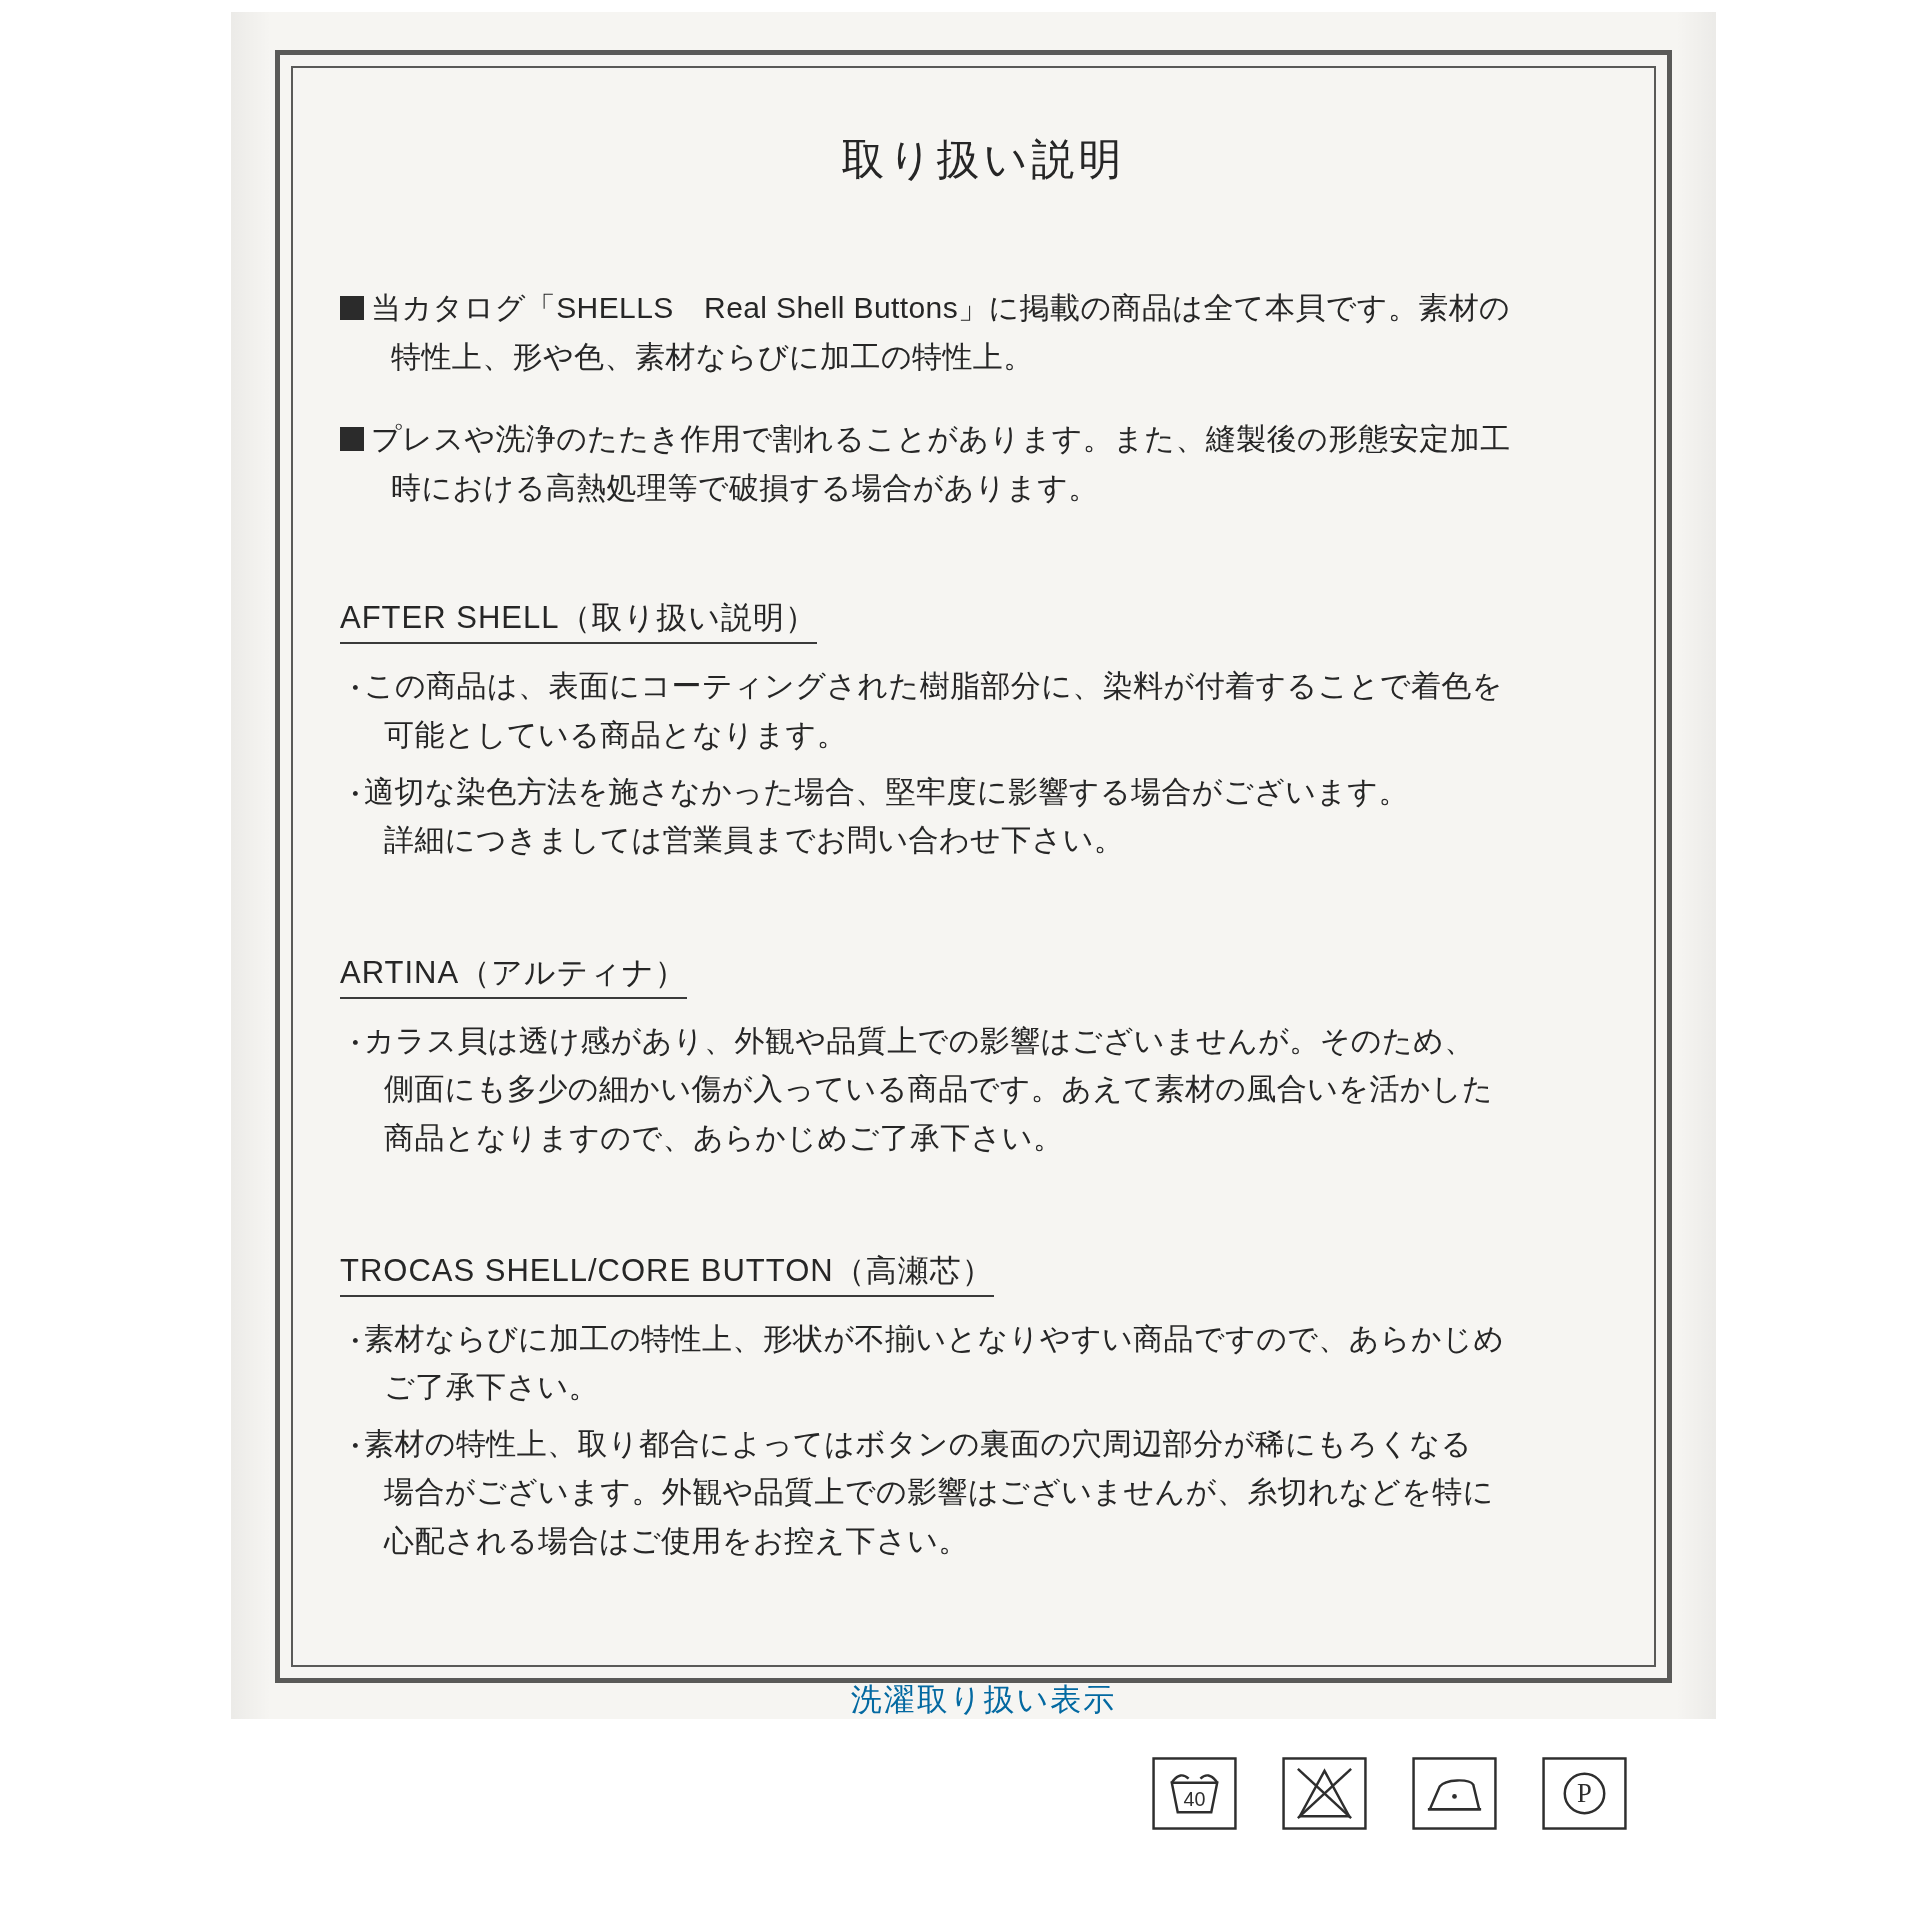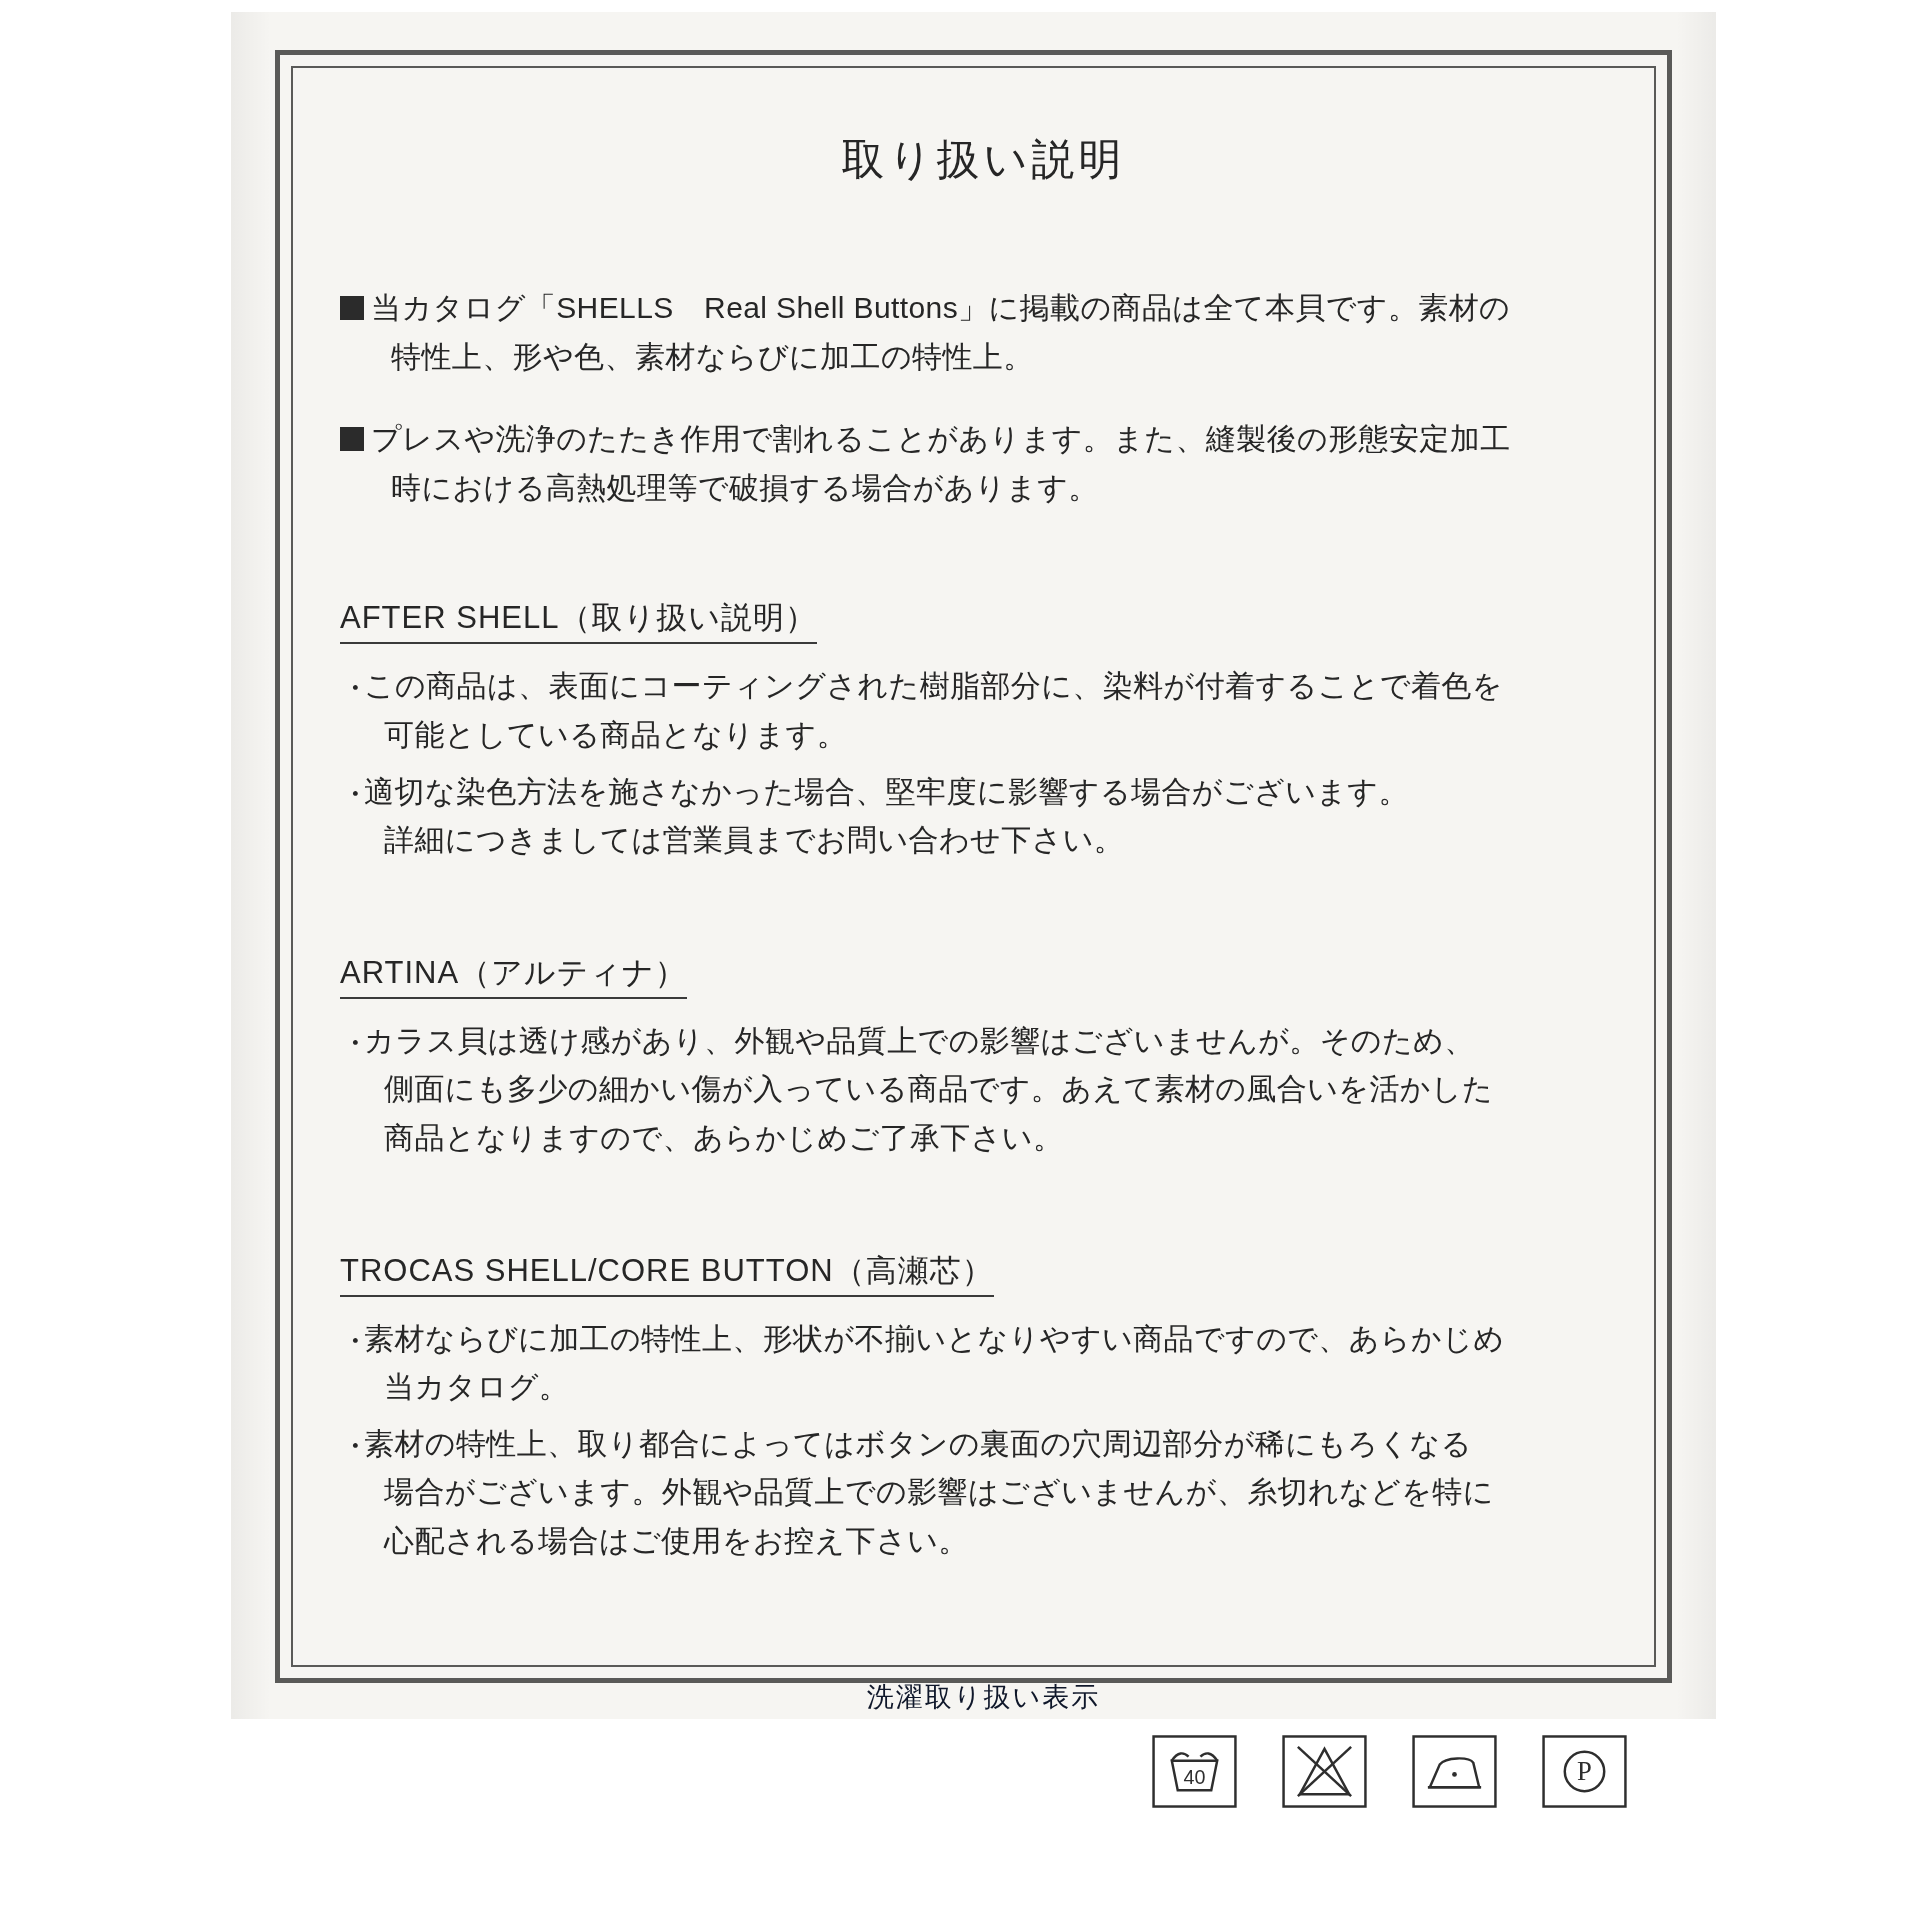--- a/index.html
+++ b/index.html
@@ -128,24 +128,24 @@
   .dot-body .cont {
     display: block;
     padding-left: 20px;
   }
 
   .care-section {
     margin-top: 111px;
     text-align: center;
   }
   .care-title {
-    font-size: 27px;
-    color: #0f172a;
+    font-size: 31px;
+    color: #0369a1;
     letter-spacing: 2px;
-    margin-bottom: 20px;
+    margin-bottom: 36px;
   }
   .care-symbols {
     display: flex;
     justify-content: flex-end;
     gap: 45px;
   }
   .care-symbol {
     width: 85px;
     height: 73px;
     position: relative;
@@ -217,21 +217,21 @@
       </div>
     </div>
 
     <div class="section">
       <div class="section-heading">TROCAS SHELL/CORE BUTTON（高瀬芯）</div>
 
       <div class="dot-line">
         <span class="dot-mark">・</span>
         <span class="dot-body">
           <span>素材ならびに加工の特性上、形状が不揃いとなりやすい商品ですので、あらかじめ</span>
-          <span class="cont">当カタログ。</span>
+          <span class="cont">ご了承下さい。</span>
         </span>
       </div>
 
       <div class="dot-line">
         <span class="dot-mark">・</span>
         <span class="dot-body">
           <span>素材の特性上、取り都合によってはボタンの裏面の穴周辺部分が稀にもろくなる</span>
           <span class="cont">場合がございます。外観や品質上での影響はございませんが、糸切れなどを特に</span>
           <span class="cont">心配される場合はご使用をお控え下さい。</span>
         </span>

